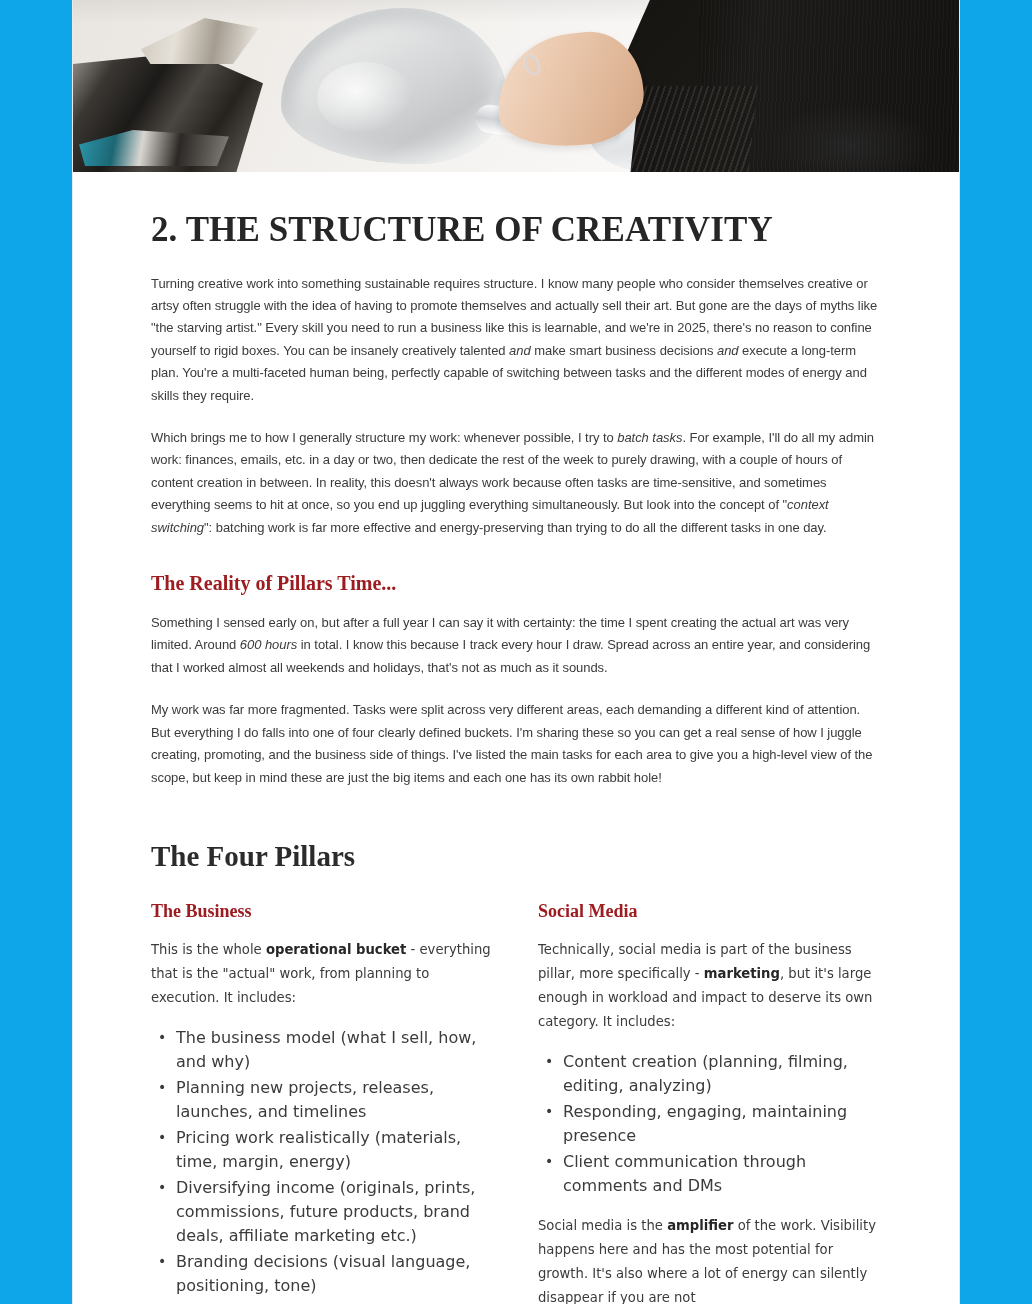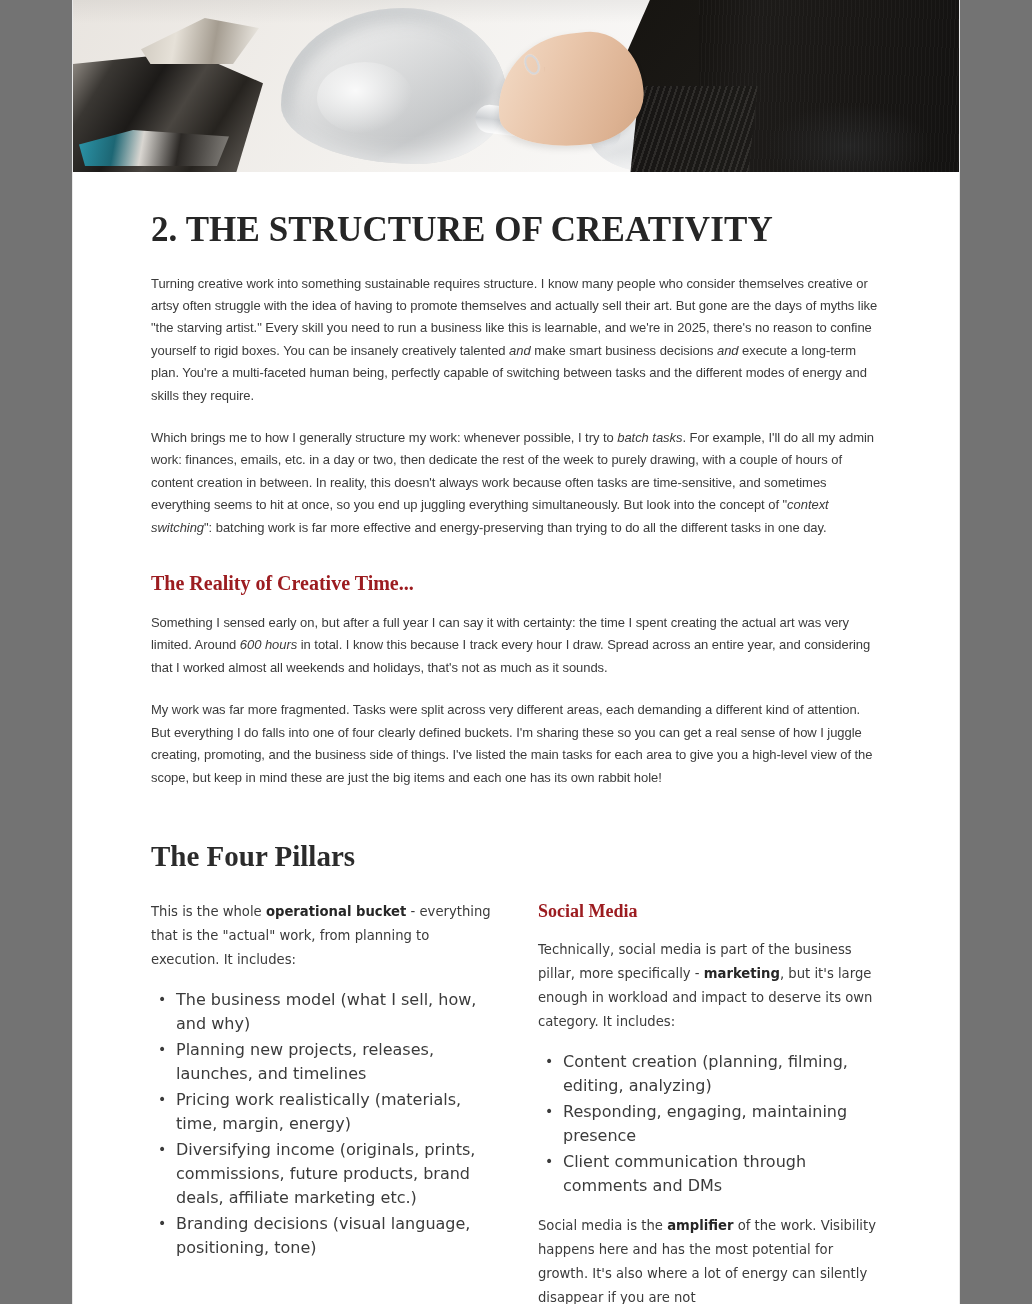--- a/index.html
+++ b/index.html
@@ -12,21 +12,21 @@
     background: #ffffff;
     font-family: "Liberation Sans", sans-serif;
     overflow: hidden;
   }
 
   
   .page-frame {
     position: relative;
     width: 1032px;
     height: 1304px;
-    background: #737373;
+    background: #0ea5e9;
   }
   .content-panel {
     position: absolute;
     left: 72px;
     top: 0;
     width: 888px;
     min-height: 1304px;
     background: #ffffff;
     border-left: 1px solid #e9e9e9;
     border-right: 1px solid #e9e9e9;
@@ -318,31 +318,32 @@
     </div>
 
     <div class="article">
 
       <h1 class="section-title">2. THE STRUCTURE OF CREATIVITY</h1>
 
       <p class="body-text"><span>Turning creative work into something sustainable requires structure. I know many people who consider themselves creative or artsy often struggle with the idea of having to promote themselves and actually sell their art. But gone are the days of myths like "the starving artist." Every skill you need to run a business like this is learnable, and we're in 2025, there's no reason to confine yourself to rigid boxes. You can be insanely creatively talented </span><em>and</em><span> make smart business decisions </span><em>and</em><span> execute a long-term plan. You're a multi-faceted human being, perfectly capable of switching between tasks and the different modes of energy and skills they require.</span></p>
 
       <p class="body-text"><span>Which brings me to how I generally structure my work: whenever possible, I try to </span><em>batch tasks</em><span>. For example, I'll do all my admin work: finances, emails, etc. in a day or two, then dedicate the rest of the week to purely drawing, with a couple of hours of content creation in between. In reality, this doesn't always work because often tasks are time-sensitive, and sometimes everything seems to hit at once, so you end up juggling everything simultaneously. But look into the concept of "</span><em>context switching</em><span>": batching work is far more effective and energy-preserving than trying to do all the different tasks in one day.</span></p>
 
-      <h3 class="sub-heading">The Reality of Creative Time...</h3>
+      <h3 class="sub-heading">The Reality of Pillars Time...</h3>
 
       <p class="body-text"><span>Something I sensed early on, but after a full year I can say it with certainty: the time I spent creating the actual art was very limited. Around </span><em>600 hours</em><span> in total. I know this because I track every hour I draw. Spread across an entire year, and considering that I worked almost all weekends and holidays, that's not as much as it sounds.</span></p>
 
       <p class="body-text">My work was far more fragmented. Tasks were split across very different areas, each demanding a different kind of attention. But everything I do falls into one of four clearly defined buckets. I'm sharing these so you can get a real sense of how I juggle creating, promoting, and the business side of things. I've listed the main tasks for each area to give you a high-level view of the scope, but keep in mind these are just the big items and each one has its own rabbit hole!</p>
 
       <h2 class="pillars-title">The Four Pillars</h2>
 
       <div class="pillars">
 
         <div class="pillar-col">
+          <h4 class="col-heading">The Business</h4>
           <p class="col-text"><span>This is the whole </span><strong>operational bucket</strong><span> - everything that is the "actual" work, from planning to execution. It includes:</span></p>
           <ul class="col-list">
             <li>The business model (what I sell, how, and why)</li>
             <li>Planning new projects, releases, launches, and timelines</li>
             <li>Pricing work realistically (materials, time, margin, energy)</li>
             <li>Diversifying income (originals, prints, commissions, future products, brand deals, affiliate marketing etc.)</li>
             <li>Branding decisions (visual language, positioning, tone)</li>
 
           </ul>
         </div>

